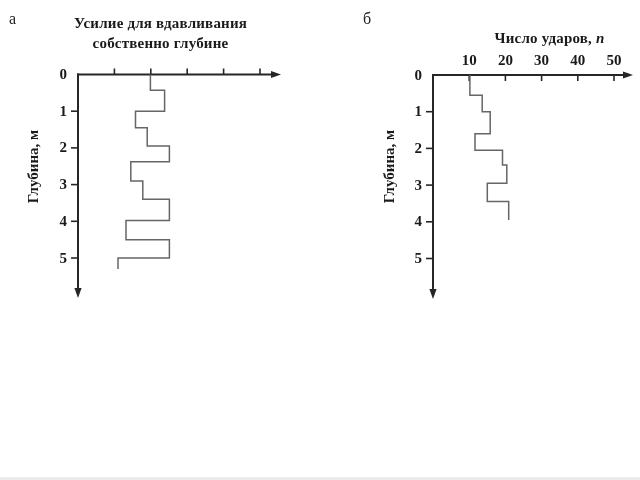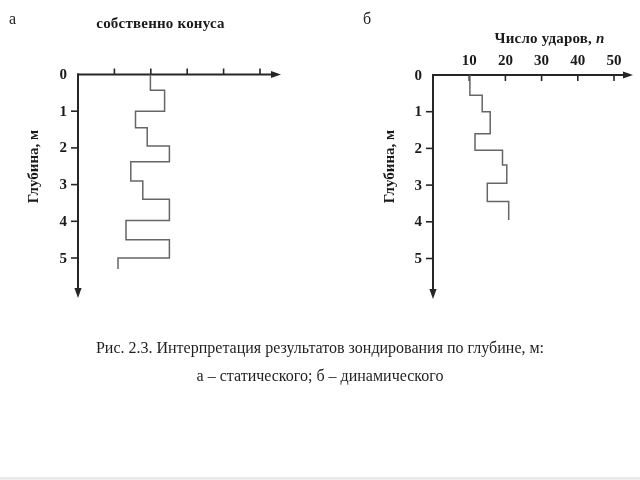--- a/index.html
+++ b/index.html
@@ -112,26 +112,23 @@
       <text x="422" y="226.3" text-anchor="end">4</text>
       <line x1="433" y1="258.5" x2="426" y2="258.5" stroke="#262626" stroke-width="1.6"></line>
       <text x="422" y="263" text-anchor="end">5</text>
       <polyline points="469.9,75.0 469.9,95.2 482.2,95.2 482.2,111.7 490.2,111.7 490.2,133.7 475.0,133.7 475.0,150.2 502.5,150.2 502.5,164.9 506.8,164.9 506.8,183.3 487.3,183.3 487.3,201.6 508.7,201.6 508.7,220.0" fill="none" stroke="#666666" stroke-width="1.5"></polyline>
     </svg>
 
   <div class="panel-label" id="panel-label-a">а</div>
   <div class="panel-label" id="panel-label-b">б</div>
 
   <div class="chart-title" id="title-a">
-    <div>собственно конуса</div>
+    <div>Усилие для вдавливания</div>
+    <div>собственно глубине</div>
   </div>
 
   <div class="chart-title" id="title-b"><span>Число ударов, </span><span class="var">n</span></div>
 
   <div class="y-axis-label" id="ylabel-a">Глубина, м</div>
   <div class="y-axis-label" id="ylabel-b">Глубина, м</div>
 
-  <div id="caption">
-    <div>Рис. 2.3. Интерпретация результатов зондирования по глубине, м:</div>
-    <div>а – статического; б – динамического</div>
-  </div>
 
 </div>
 
 </body></html>

